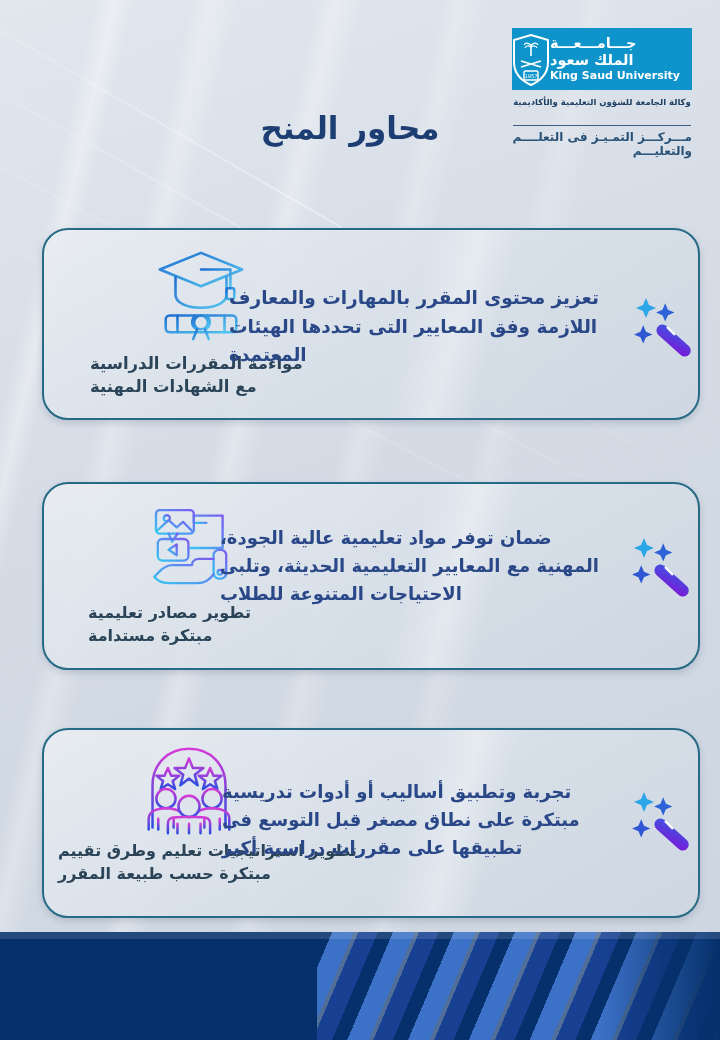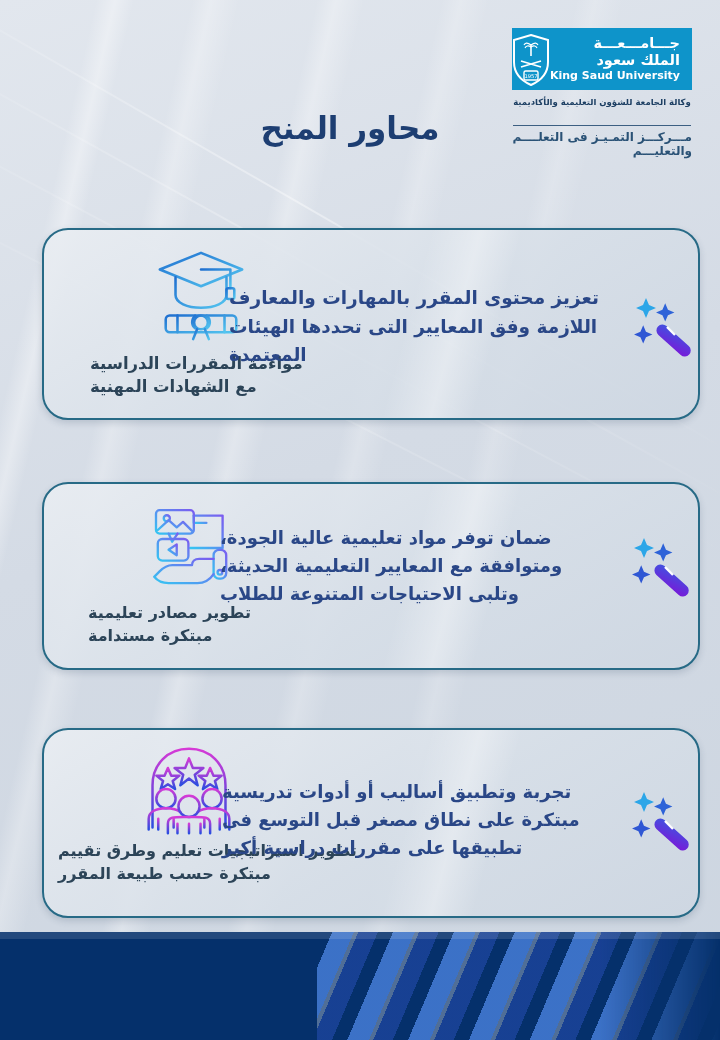--- a/index.html
+++ b/index.html
@@ -47,21 +47,21 @@
   #logo-block {
     position:absolute; top:28px; left:512px;
     width:180px; text-align:center;
   }
   .logo-box {
     background:#0e94ca;
     width:180px; height:62px;
     display:flex; align-items:center; justify-content:space-between;
     padding:5px 9px 4px 8px;
   }
-  .logo-words { flex:1; text-align:right; padding-right:3px; }
+  .logo-words { flex:1; text-align:left; padding-right:3px; }
   .logo-ar1 {
     color:#ffffff; font-size:14.5px; font-weight:700;
     letter-spacing:4px; line-height:1.08; white-space:nowrap;
     direction:rtl;
   }
   .logo-ar2 {
     color:#ffffff; font-size:14.5px; font-weight:700;
     letter-spacing:1px; line-height:1.12; white-space:nowrap;
     direction:rtl;
   }
@@ -255,21 +255,21 @@
         <path d="M33 46 L24 52 L33 58 Z"></path>
         <rect x="74" y="52" width="14" height="32" rx="6"></rect>
         <circle cx="81" cy="77" r="2.6"></circle>
         <path d="M74 62 H58 C53 62 50 65 50 69 H28 C22 69 18 72 14 76 L8 82
                  C12 87 18 89 24 89 H56 C64 89 70 85 74 79"></path>
         <path d="M22 79 H50"></path>
       </g>
     </svg>
 
     <div class="card-label" id="label-2">تطوير مصادر تعليمية مبتكرة مستدامة</div>
-    <div class="card-body" id="body-2">ضمان توفر مواد تعليمية عالية الجودة، ومتوافقة مع المعايير التعليمية الحديثة، وتلبى الاحتياجات المتنوعة للطلاب</div>
+    <div class="card-body" id="body-2">ضمان توفر مواد تعليمية عالية الجودة، المهنية مع المعايير التعليمية الحديثة، وتلبى الاحتياجات المتنوعة للطلاب</div>
 
     <svg class="wand" id="wand-2" viewBox="0 0 72 72">
       <defs>
         <linearGradient id="w2" x1="0" y1="0" x2="1" y2="1">
           <stop offset="0%" stop-color="#3f54e0"></stop>
             <stop offset="100%" stop-color="#7b17d8"></stop>
         </linearGradient>
       </defs>
       <path d="M10 10 L13 17 L20 20 L13 23 L10 30 L7 23 L0 20 L7 17 Z" transform="translate(2,2)" fill="#2ca6e8"></path>
       <path d="M10 10 L13 17 L20 20 L13 23 L10 30 L7 23 L0 20 L7 17 Z" transform="translate(22,8) scale(0.92)" fill="#2e63d8"></path>

